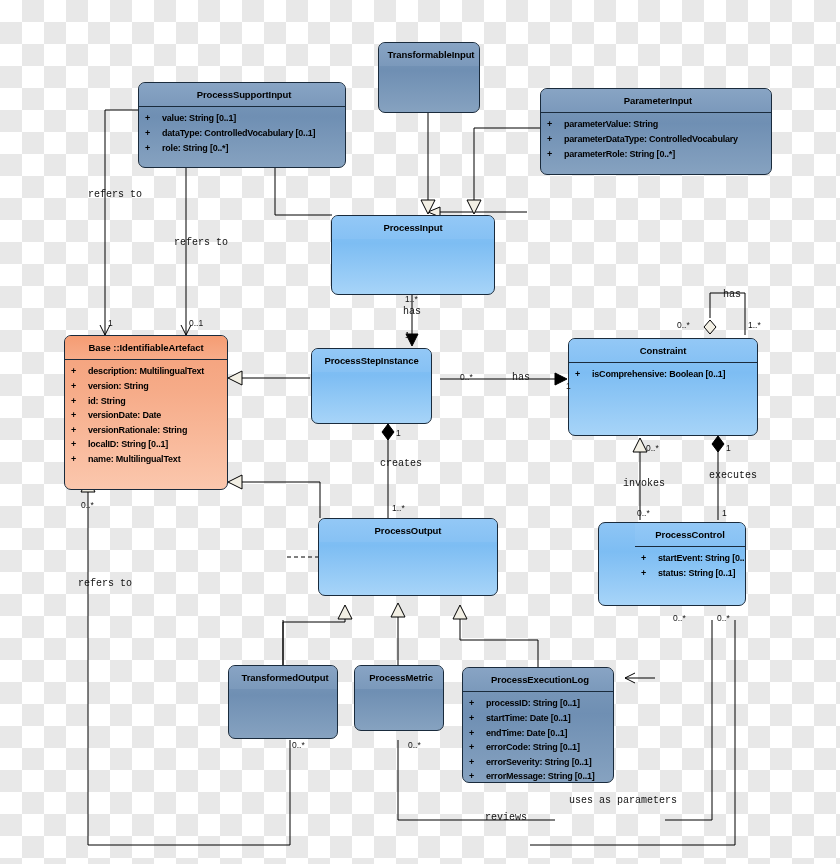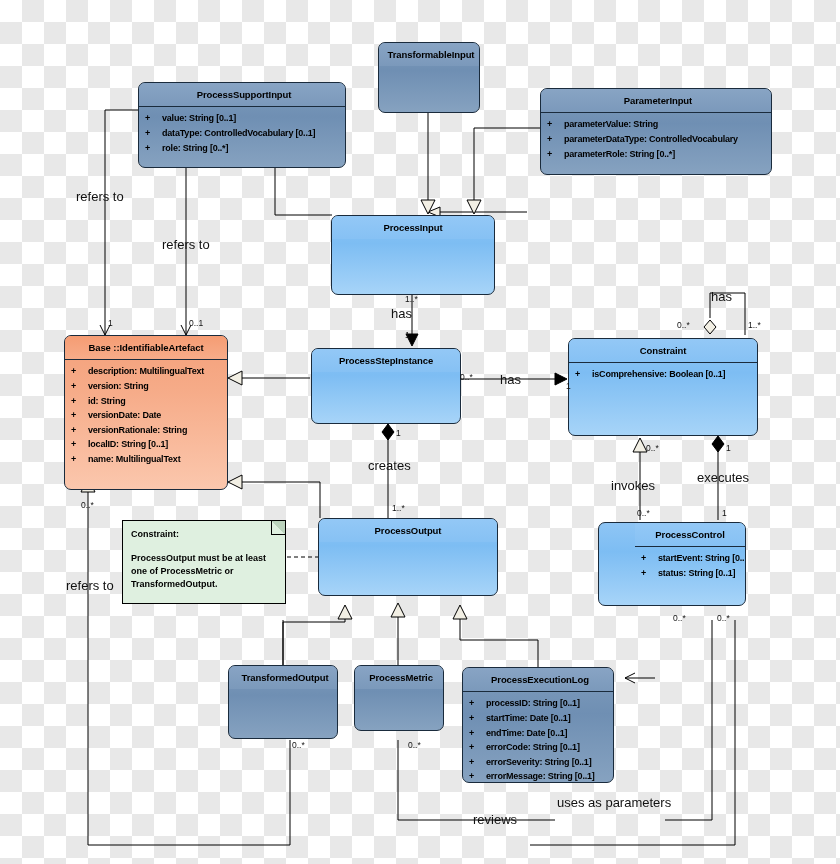--- a/index.html
+++ b/index.html
@@ -42,21 +42,21 @@
     font-size:9px;font-weight:bold;color:#000;line-height:1.45;
     padding:7px 8px 6px 8px;
   }
   .note .fold{
     position:absolute;right:0;top:0;width:13px;height:13px;
     background:linear-gradient(225deg,#bcd3bd 50%,transparent 50%);
     border-left:1px solid #000;border-bottom:1px solid #000;
   }
   .note .ctitle{margin-bottom:11px;}
 
-  .elbl{position:absolute;font-size:13px;color:#111;white-space:nowrap;font-family:Liberation Sans, sans-serif;}
+  .elbl{position:absolute;font-size:10px;color:#111;white-space:nowrap;font-family:Liberation Mono, monospace;margin-left:12px;}
   .mlbl{position:absolute;font-size:8.5px;color:#111;white-space:nowrap;}
 </style>
 </head>
 <body>
 
 <div id="canvas">
 
   <svg class="edges" viewBox="0 0 840 864">
     <defs>
       <marker id="genArrow" markerWidth="14" markerHeight="12" refX="13" refY="6" orient="auto" markerUnits="userSpaceOnUse">
@@ -184,21 +184,21 @@
       <div class="attr"><span class="vis">+</span><span>description: MultilingualText</span></div>
       <div class="attr"><span class="vis">+</span><span>version: String</span></div>
       <div class="attr"><span class="vis">+</span><span>id: String</span></div>
       <div class="attr"><span class="vis">+</span><span>versionDate: Date</span></div>
       <div class="attr"><span class="vis">+</span><span>versionRationale: String</span></div>
       <div class="attr"><span class="vis">+</span><span>localID: String [0..1]</span></div>
       <div class="attr"><span class="vis">+</span><span>name: MultilingualText</span></div>
     </div>
   </div>
 
-  <div class="cls lightblue" style="left:311px;top:348px;width:150px;height:76px;">
+  <div class="cls lightblue" style="left:311px;top:348px;width:121px;height:76px;">
     <div class="hdr">ProcessStepInstance</div>
   </div>
 
   <div class="cls lightblue" style="left:568px;top:338px;width:190px;height:98px;">
     <div class="hdr">Constraint</div>
     <div class="sep"></div>
     <div class="body">
       <div class="attr"><span class="vis">+</span><span>isComprehensive: Boolean [0..1]</span></div>
     </div>
   </div>
@@ -230,25 +230,20 @@
     <div class="body">
       <div class="attr"><span class="vis">+</span><span>processID: String [0..1]</span></div>
       <div class="attr"><span class="vis">+</span><span>startTime: Date [0..1]</span></div>
       <div class="attr"><span class="vis">+</span><span>endTime: Date [0..1]</span></div>
       <div class="attr"><span class="vis">+</span><span>errorCode: String [0..1]</span></div>
       <div class="attr"><span class="vis">+</span><span>errorSeverity: String [0..1]</span></div>
       <div class="attr"><span class="vis">+</span><span>errorMessage: String [0..1]</span></div>
     </div>
   </div>
 
-  <div class="note" style="left:122px;top:520px;width:164px;height:84px;">
-    <div class="fold"></div>
-    <div class="ctitle">Constraint:</div>
-    <div>ProcessOutput must be at least one of ProcessMetric or TransformedOutput.</div>
-  </div>
   <svg class="edges" viewBox="0 0 840 864">
     <path d="M287,557 L318,557" stroke="#000" stroke-width="1" stroke-dasharray="4,3" fill="none"></path>
   </svg>
 
   <div class="elbl" style="left:76px;top:189px;">refers to</div>
   <div class="elbl" style="left:162px;top:237px;">refers to</div>
   <div class="elbl" style="left:66px;top:578px;">refers to</div>
   <div class="elbl" style="left:391px;top:306px;">has</div>
   <div class="elbl" style="left:500px;top:372px;">has</div>
   <div class="elbl" style="left:711px;top:289px;">has</div>

